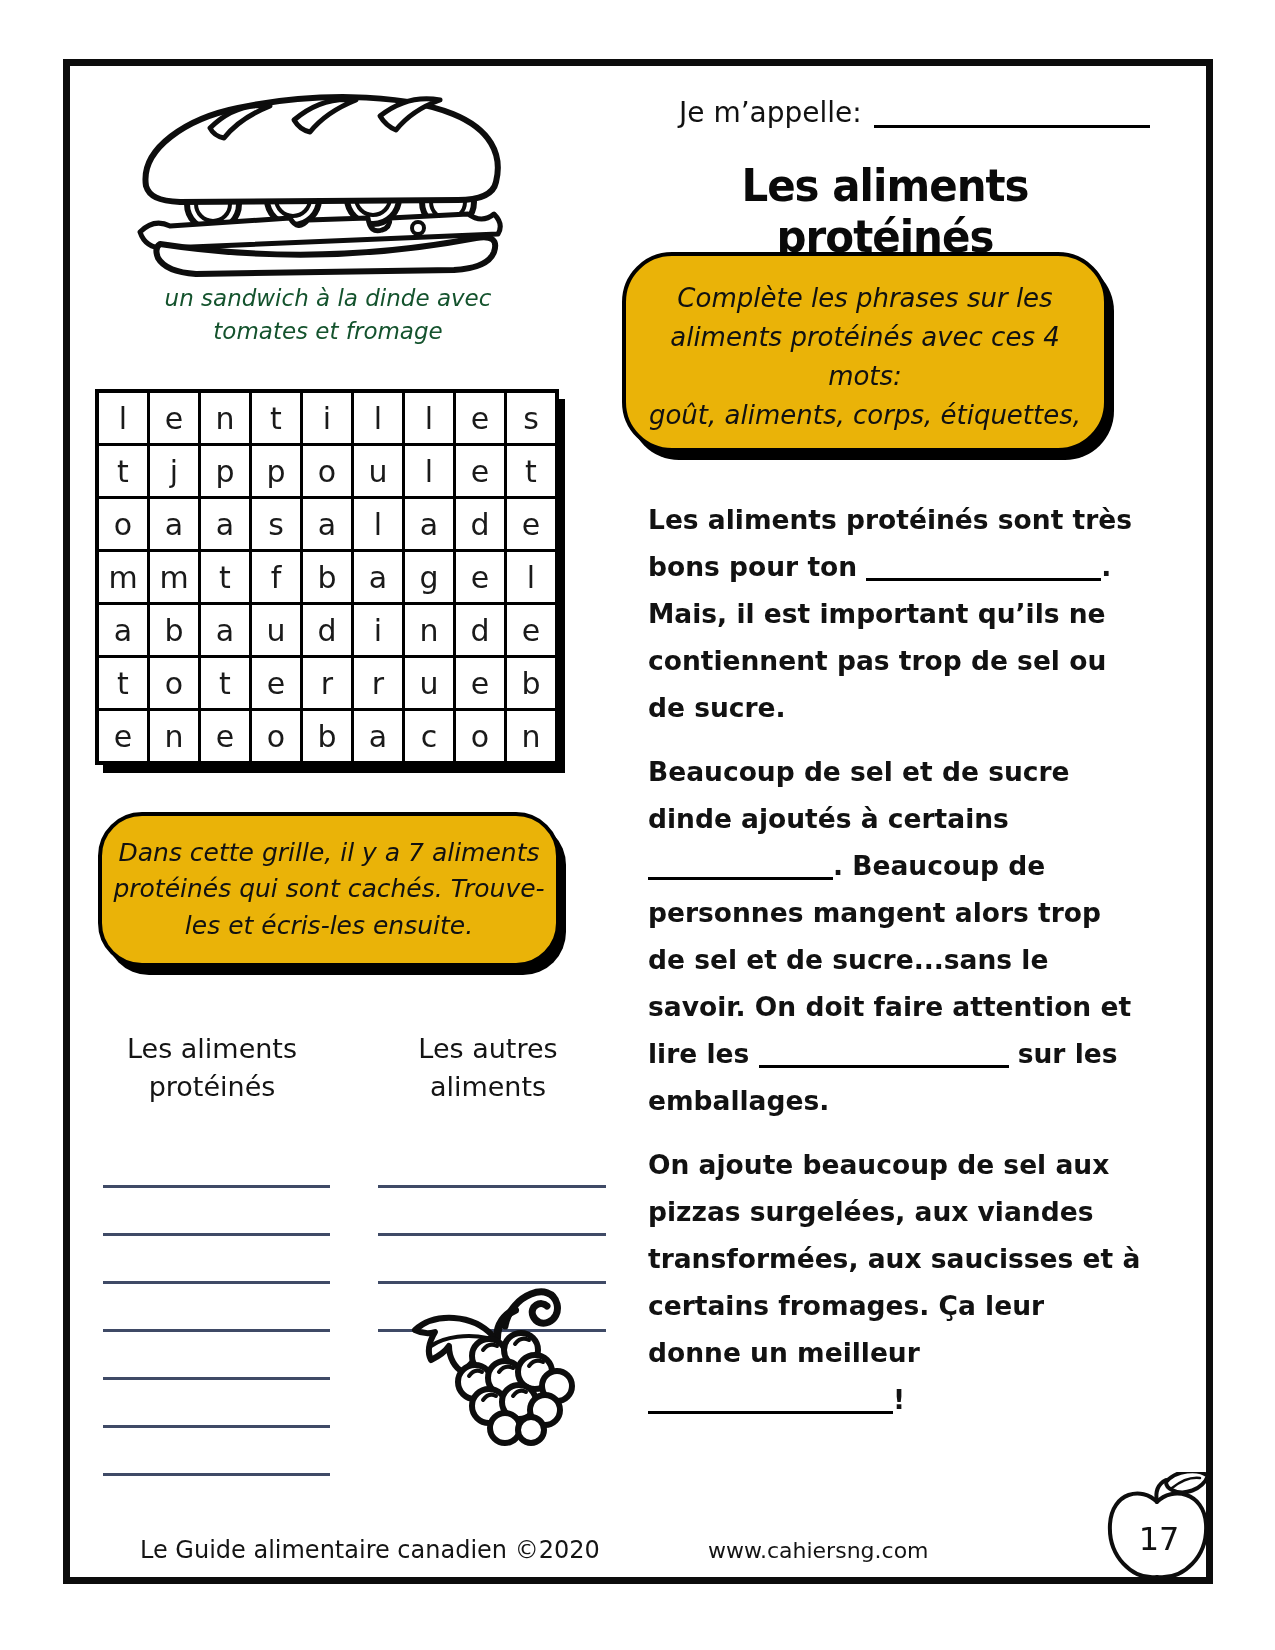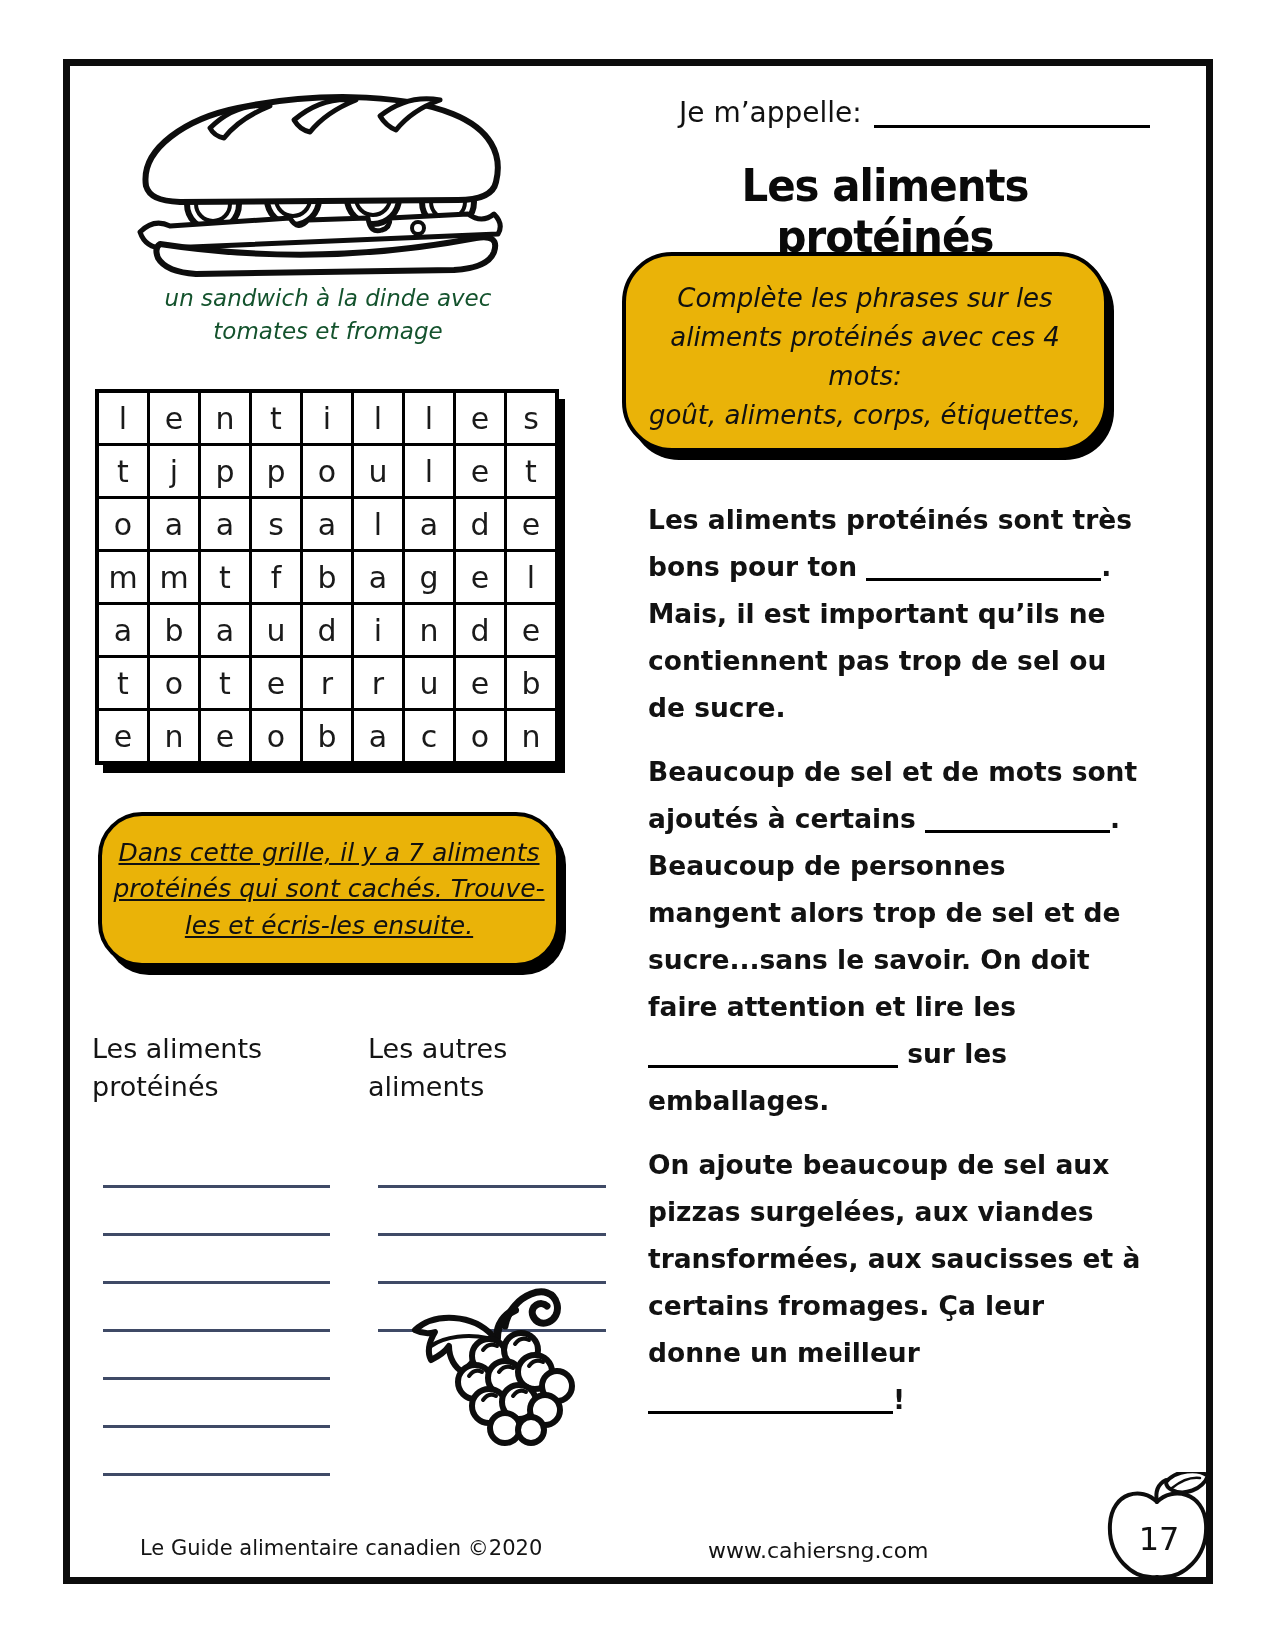--- a/index.html
+++ b/index.html
@@ -25,25 +25,25 @@
   table.wsgrid td{
     width:48px;height:50px;border:3px solid #000;text-align:center;
     font-size:30px;color:#1a1a1a;padding:0;
   }
   .roundbox{
     position:absolute;background:#eab308;border:4px solid #000;box-sizing:border-box;
     box-shadow:7px 9px 0 -1px #000;display:flex;flex-direction:column;
     align-items:center;justify-content:center;text-align:center;
   }
   .box-left{left:98px;top:812px;width:462px;height:155px;border-radius:44px;
-    font-style:italic;font-size:25px;line-height:1.45;padding:6px 2px;text-decoration:underline;}
+    font-style:italic;font-size:25px;line-height:1.45;padding:6px 2px;}
   .box-right{left:622px;top:252px;width:486px;height:200px;border-radius:50px;
     font-style:italic;font-size:26px;line-height:1.5;padding:14px 10px 4px 10px;}
   .colhead{
-    position:absolute;top:1030px;width:240px;text-align:left;
+    position:absolute;top:1030px;width:240px;text-align:center;
     font-size:27px;line-height:1.4;color:#141414;
   }
   .colhead.left{left:92px;}
   .colhead.right{left:368px;}
   .lines{position:absolute;top:1140px;}
   .lines.left{left:103px;width:227px;}
   .lines.right{left:378px;width:228px;}
   .lines .ln{height:45px;border-bottom:3px solid #3f4a66;}
   .grapes{position:absolute;left:393px;top:1268px;}
   
@@ -53,21 +53,21 @@
   .title{
     position:absolute;left:645px;top:162px;width:480px;text-align:center;
     font-size:42px;font-weight:bold;letter-spacing:-1px;color:#0a0a0a;
     transform:scaleY(1.05);
   }
   .paras{position:absolute;left:648px;top:496px;width:494px;font-size:26.5px;
     line-height:47px;color:#121212;}
   .paras p{margin:0 0 17px 0;font-weight:bold;}
   .blank{display:inline-block;border-bottom:3px solid #000;height:1em;vertical-align:-5px;}
   
-  .footer-left{position:absolute;left:140px;top:1536px;font-size:21px;color:#141414;}
+  .footer-left{position:absolute;left:140px;top:1536px;font-size:24px;color:#141414;}
   .footer-right{position:absolute;left:708px;top:1538px;font-size:22px;color:#141414;text-align:center;}
   .apple{position:absolute;left:1100px;top:1472px;}
 </style>
 </head>
 <body>
 
 <div class="page">
   <div class="page-border"></div>
 
   <div class="sandwich">
@@ -254,21 +254,21 @@
   <div class="title">Les aliments protéinés</div>
 
   <div class="roundbox box-right">
     <div>Complète les phrases sur les</div>
     <div>aliments protéinés avec ces 4 mots:</div>
     <div>goût, aliments, corps, étiquettes,</div>
   </div>
 
   <div class="paras">
       <p><span>Les aliments protéinés sont très bons pour ton </span><span class="blank" style="width: 235px;"></span><span>. Mais, il est important qu’ils ne contiennent pas trop de sel ou de sucre.</span></p>
-      <p><span>Beaucoup de sel et de mots sont ajoutés à certains </span><span class="blank" style="width: 185px;"></span><span>. Beaucoup de personnes mangent alors trop de sel et de sucre...sans le savoir. On doit faire attention et lire les </span><span class="blank" style="width: 250px;"></span><span> sur les emballages.</span></p>
+      <p><span>Beaucoup de sel et de sucre dinde ajoutés à certains </span><span class="blank" style="width: 185px;"></span><span>. Beaucoup de personnes mangent alors trop de sel et de sucre...sans le savoir. On doit faire attention et lire les </span><span class="blank" style="width: 250px;"></span><span> sur les emballages.</span></p>
       <p><span>On ajoute beaucoup de sel aux pizzas surgelées, aux viandes transformées, aux saucisses et à certains fromages. Ça leur donne un meilleur </span><span class="blank" style="width: 245px;"></span><span>!</span></p>
     </div>
 
   <div class="footer-left">Le Guide alimentaire canadien ©2020</div>
   <div class="footer-right">www.cahiersng.com</div>
 
   <div class="apple">
     <svg width="118" height="115" viewBox="0 0 118 115">
       <g fill="#fff" stroke="#0d0d0d" stroke-width="4" stroke-linejoin="round" stroke-linecap="round">
         <path d="M57,30 C42,14 12,20 10,52 C8,84 32,108 57,105 C84,108 108,84 106,52 C104,20 72,14 57,30 Z"></path>

